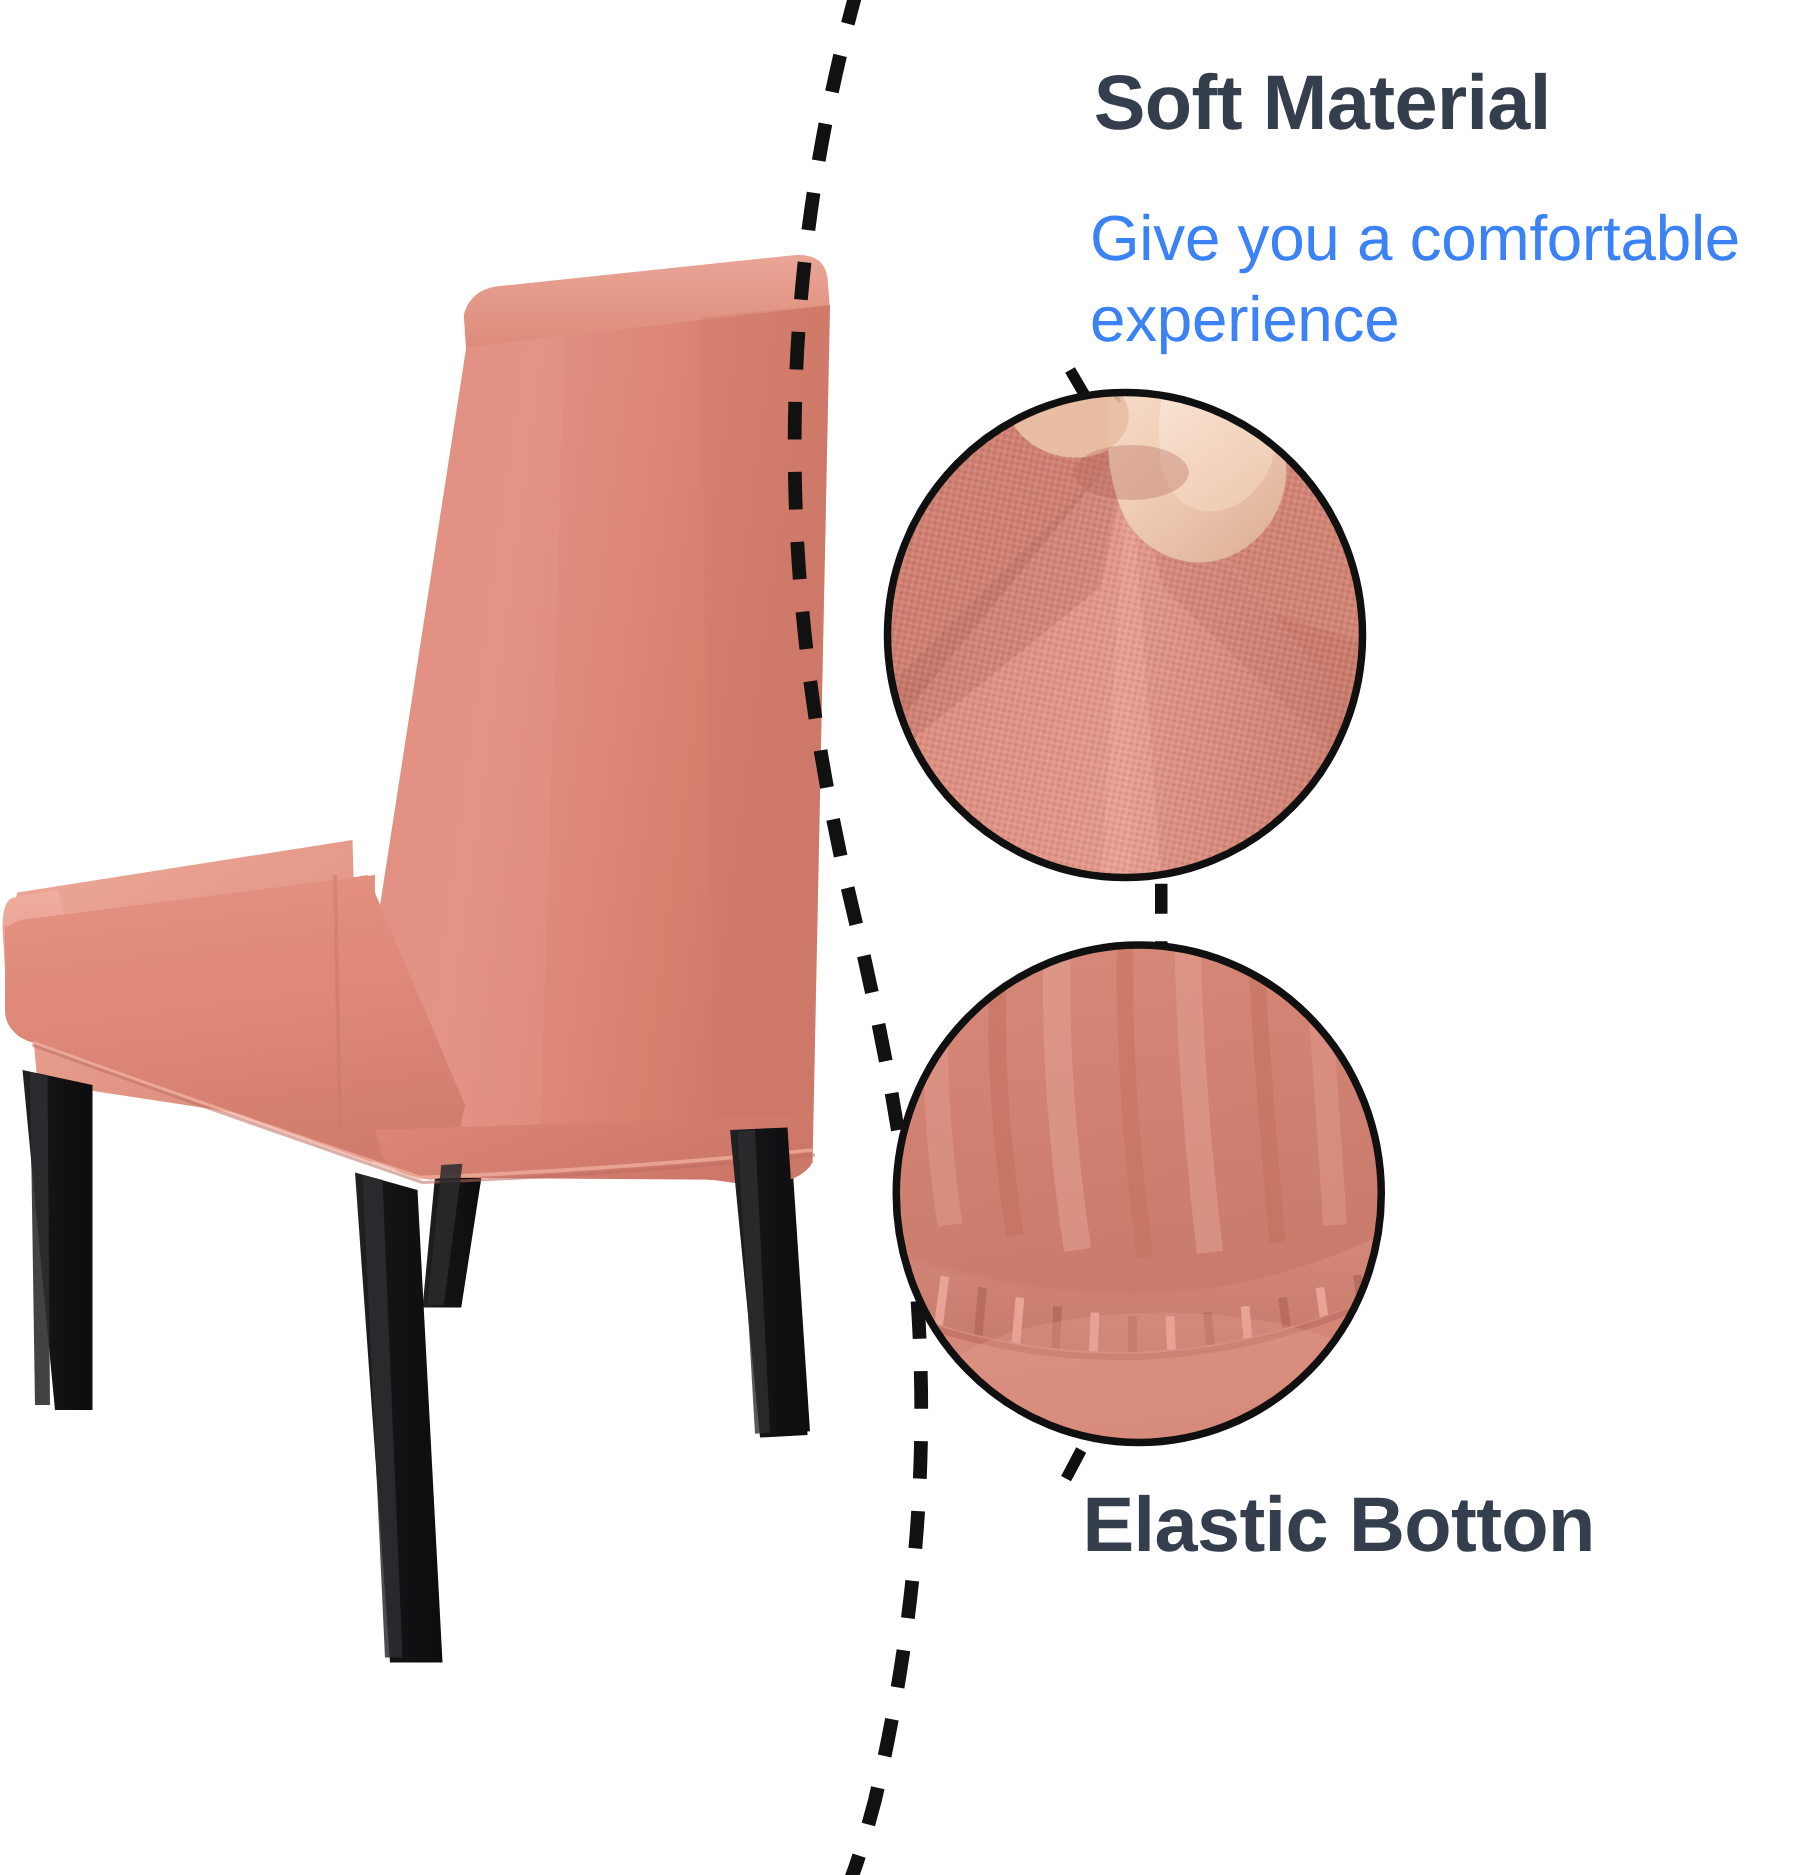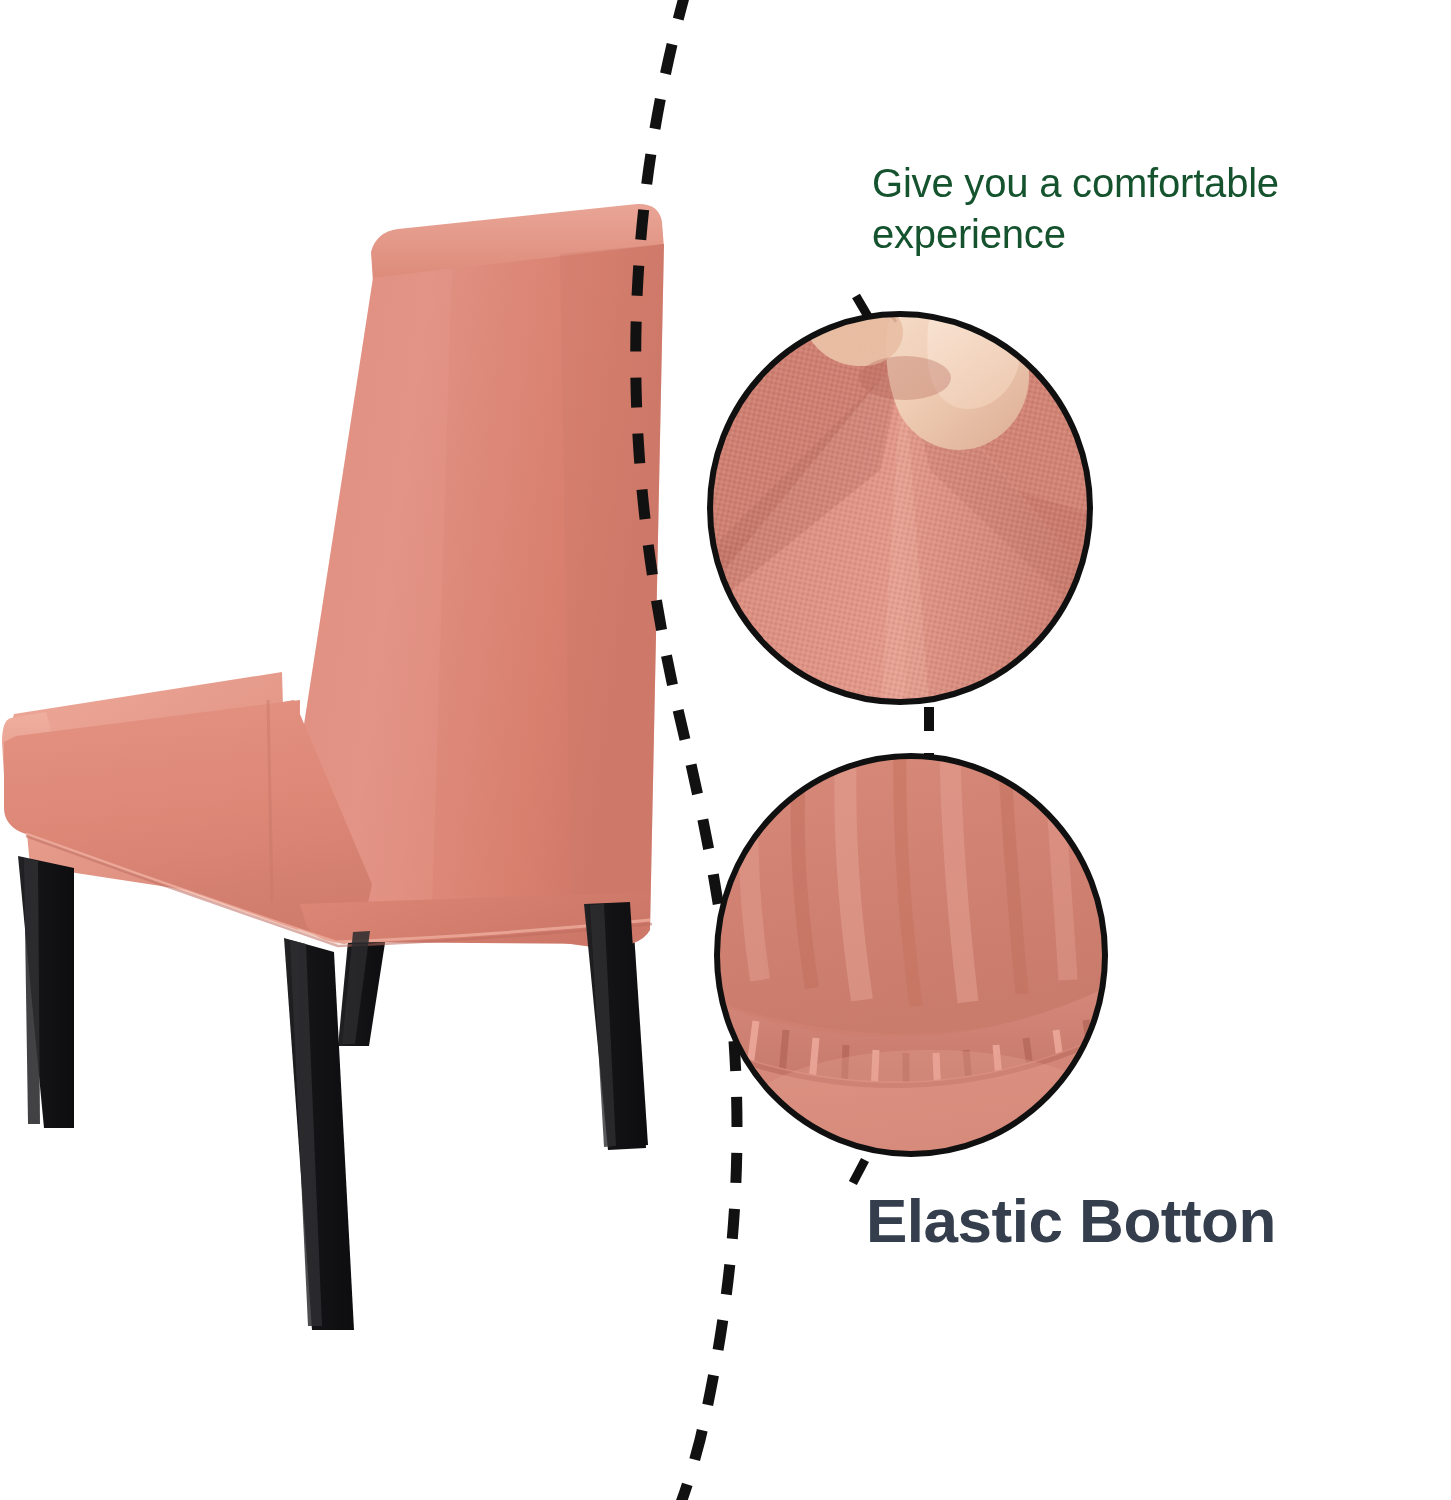--- a/index.html
+++ b/index.html
@@ -11,21 +11,21 @@
   #stage{position:absolute;left:0;top:0;width:1451px;height:1500px;background:#fff;}
   .art{position:absolute;left:0;top:0;}
 
   
   .txtblock{position:absolute;}
   .heading{
     font-size:62px;font-weight:bold;color:#343e4d;
     letter-spacing:-0.5px;line-height:1.05;white-space:nowrap;
   }
   .body-copy{
-    font-size:40px;font-weight:normal;color:#14532d;
+    font-size:51px;font-weight:normal;color:#3b82f6;
     line-height:1.28;letter-spacing:-0.2px;
   }
   #soft-head{left:875px;top:50px;}
   #soft-sub{left:872px;top:158px;width:540px;}
   #elastic-head{left:866px;top:1188px;}
   #elastic-sub{left:866px;top:1306px;width:570px;}
 </style>
 </head>
 <body>
 
@@ -263,19 +263,20 @@
 
         <path d="M710 1046 Q920 1126 1122 1026 L1122 1170 L710 1170 Z" fill="url(#gHemLower)"></path>
         <path d="M710 1050 Q920 1130 1122 1030" fill="none" stroke="#b8695b" stroke-width="5" opacity="0.6"></path>
 
         <ellipse cx="930" cy="1120" rx="190" ry="70" fill="#e8a191" opacity="0.30"></ellipse>
       </g>
       <ellipse cx="911" cy="955" rx="194" ry="199" fill="none" stroke="#101010" stroke-width="6"></ellipse>
     </g>
   </svg>
 
+  <div class="txtblock heading" id="soft-head">Soft Material</div>
 
   <div class="txtblock body-copy" id="soft-sub">Give you a comfortable experience</div>
 
   <div class="txtblock heading" id="elastic-head">Elastic Botton</div>
 
 
 </div>
 
 </body></html>

